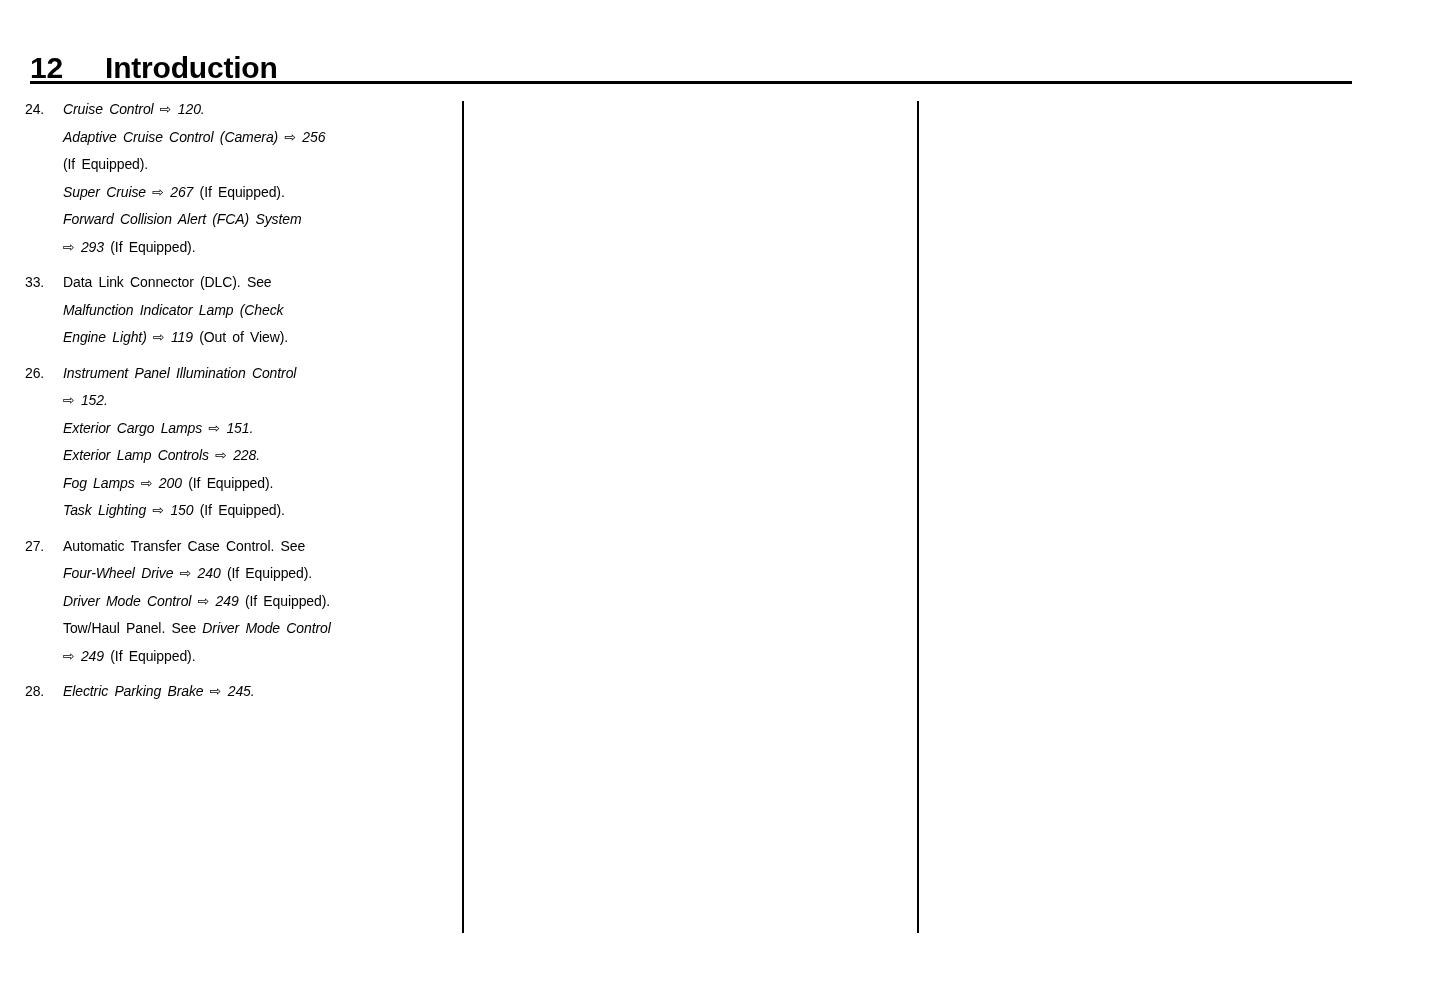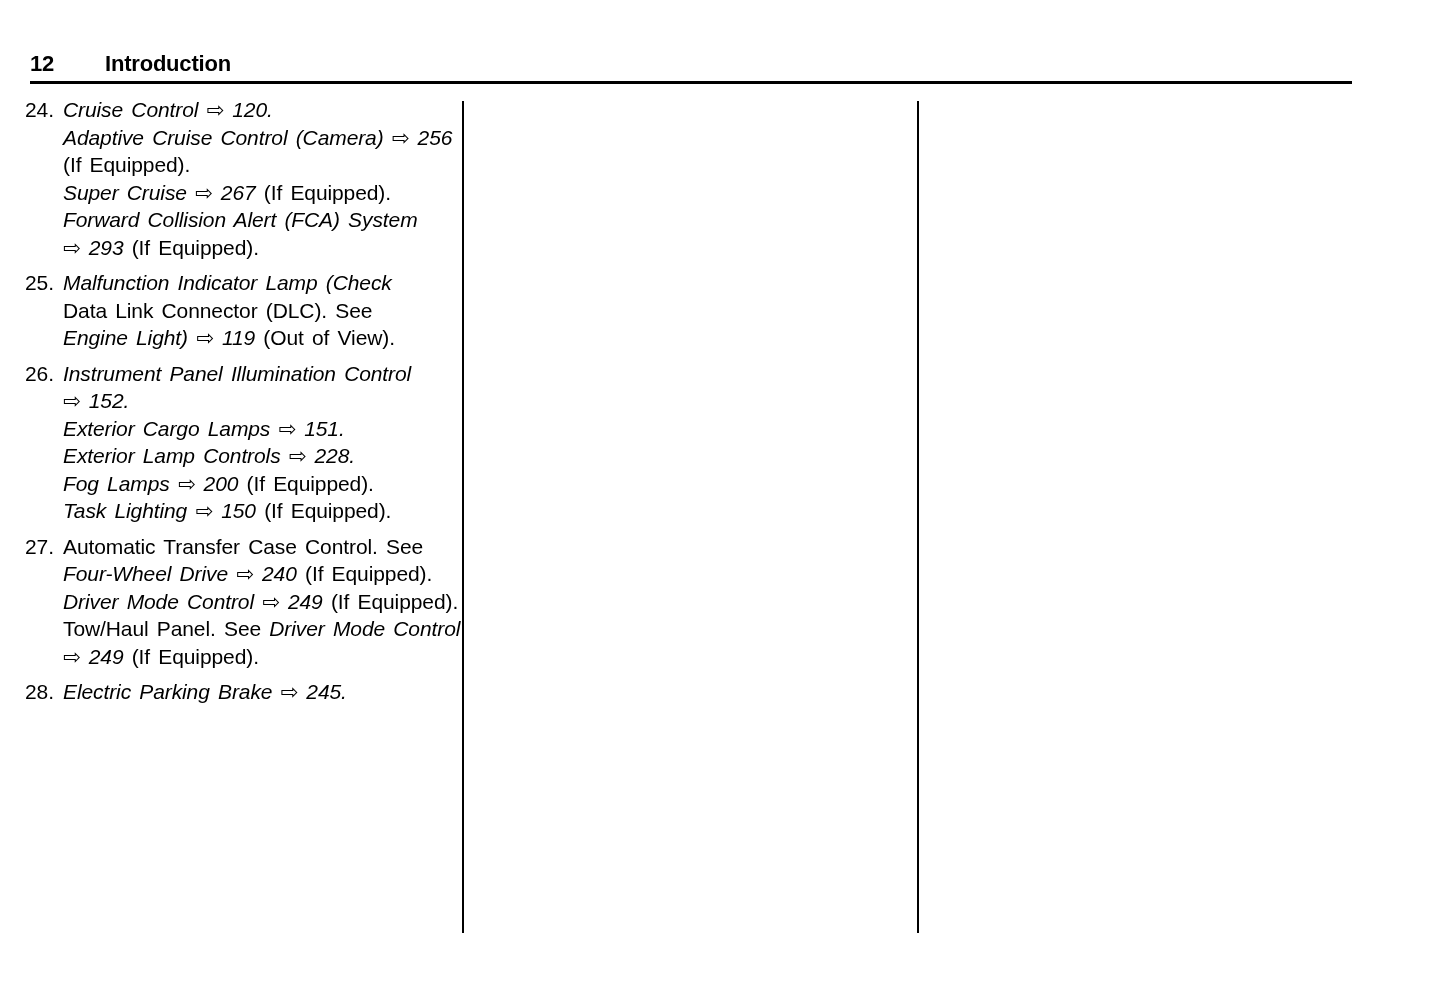--- a/index.html
+++ b/index.html
@@ -4,31 +4,31 @@
 <style>
   * { margin:0; padding:0; box-sizing:border-box; }
   html,body { background:#ffffff; }
   body {
     width:1445px; height:997px; position:relative; overflow:hidden;
     font-family:"Liberation Sans","DejaVu Sans",sans-serif;
     color:#000;
   }
   .page-header {
     position:absolute; left:30px; top:51px;
-    font-size:22px; font-weight:700; letter-spacing:-0.2px;
+    font-size:30px; font-weight:700; letter-spacing:-0.2px;
     display:flex; white-space:nowrap;
   }
   .page-header .num { width:75px; }
   .header-rule {
     position:absolute; left:30px; top:81px; width:1322px; height:3px;
     background:#000;
   }
   .toc-col {
     position:absolute; left:25px; top:96px; width:432px;
-    font-size:21px; line-height:27.5px; word-spacing:2.5px;
+    font-size:14px; line-height:27.5px; word-spacing:2.5px;
     letter-spacing:-0.1px;
   }
   .toc-item { position:relative; padding-left:38px; }
   .toc-item + .toc-item { margin-top:8px; }
   .item-number { position:absolute; left:0; top:0; font-style:normal; }
   .toc-para + .toc-para { }
   .toc-line { display:block; white-space:nowrap; }
   .seg-i { font-style:italic; }
   .seg-r { font-style:normal; }
   .col-divider {
@@ -61,25 +61,25 @@
         <div class="toc-para">
           <span class="toc-line"><span class="seg-i">Super Cruise ⇨ 267</span><span class="seg-r"> (If Equipped).</span></span>
         </div>
         <div class="toc-para">
           <span class="toc-line"><span class="seg-i">Forward Collision Alert (FCA) System</span></span>
           <span class="toc-line"><span class="seg-i">⇨ 293</span><span class="seg-r"> (If Equipped).</span></span>
         </div>
       </div>
     </div>
     <div class="toc-item">
-      <span class="item-number">25.</span>
+      <span class="item-number">33.</span>
       <div class="item-body">
         <div class="toc-para">
+          <span class="toc-line"><span class="seg-r">Data Link Connector (DLC). See</span></span>
           <span class="toc-line"><span class="seg-i">Malfunction Indicator Lamp (Check</span></span>
-          <span class="toc-line"><span class="seg-r">Data Link Connector (DLC). See</span></span>
           <span class="toc-line"><span class="seg-i">Engine Light) ⇨ 119</span><span class="seg-r"> (Out of View).</span></span>
         </div>
       </div>
     </div>
     <div class="toc-item">
       <span class="item-number">26.</span>
       <div class="item-body">
         <div class="toc-para">
           <span class="toc-line"><span class="seg-i">Instrument Panel Illumination Control</span></span>
           <span class="toc-line"><span class="seg-i">⇨ 152.</span></span>

